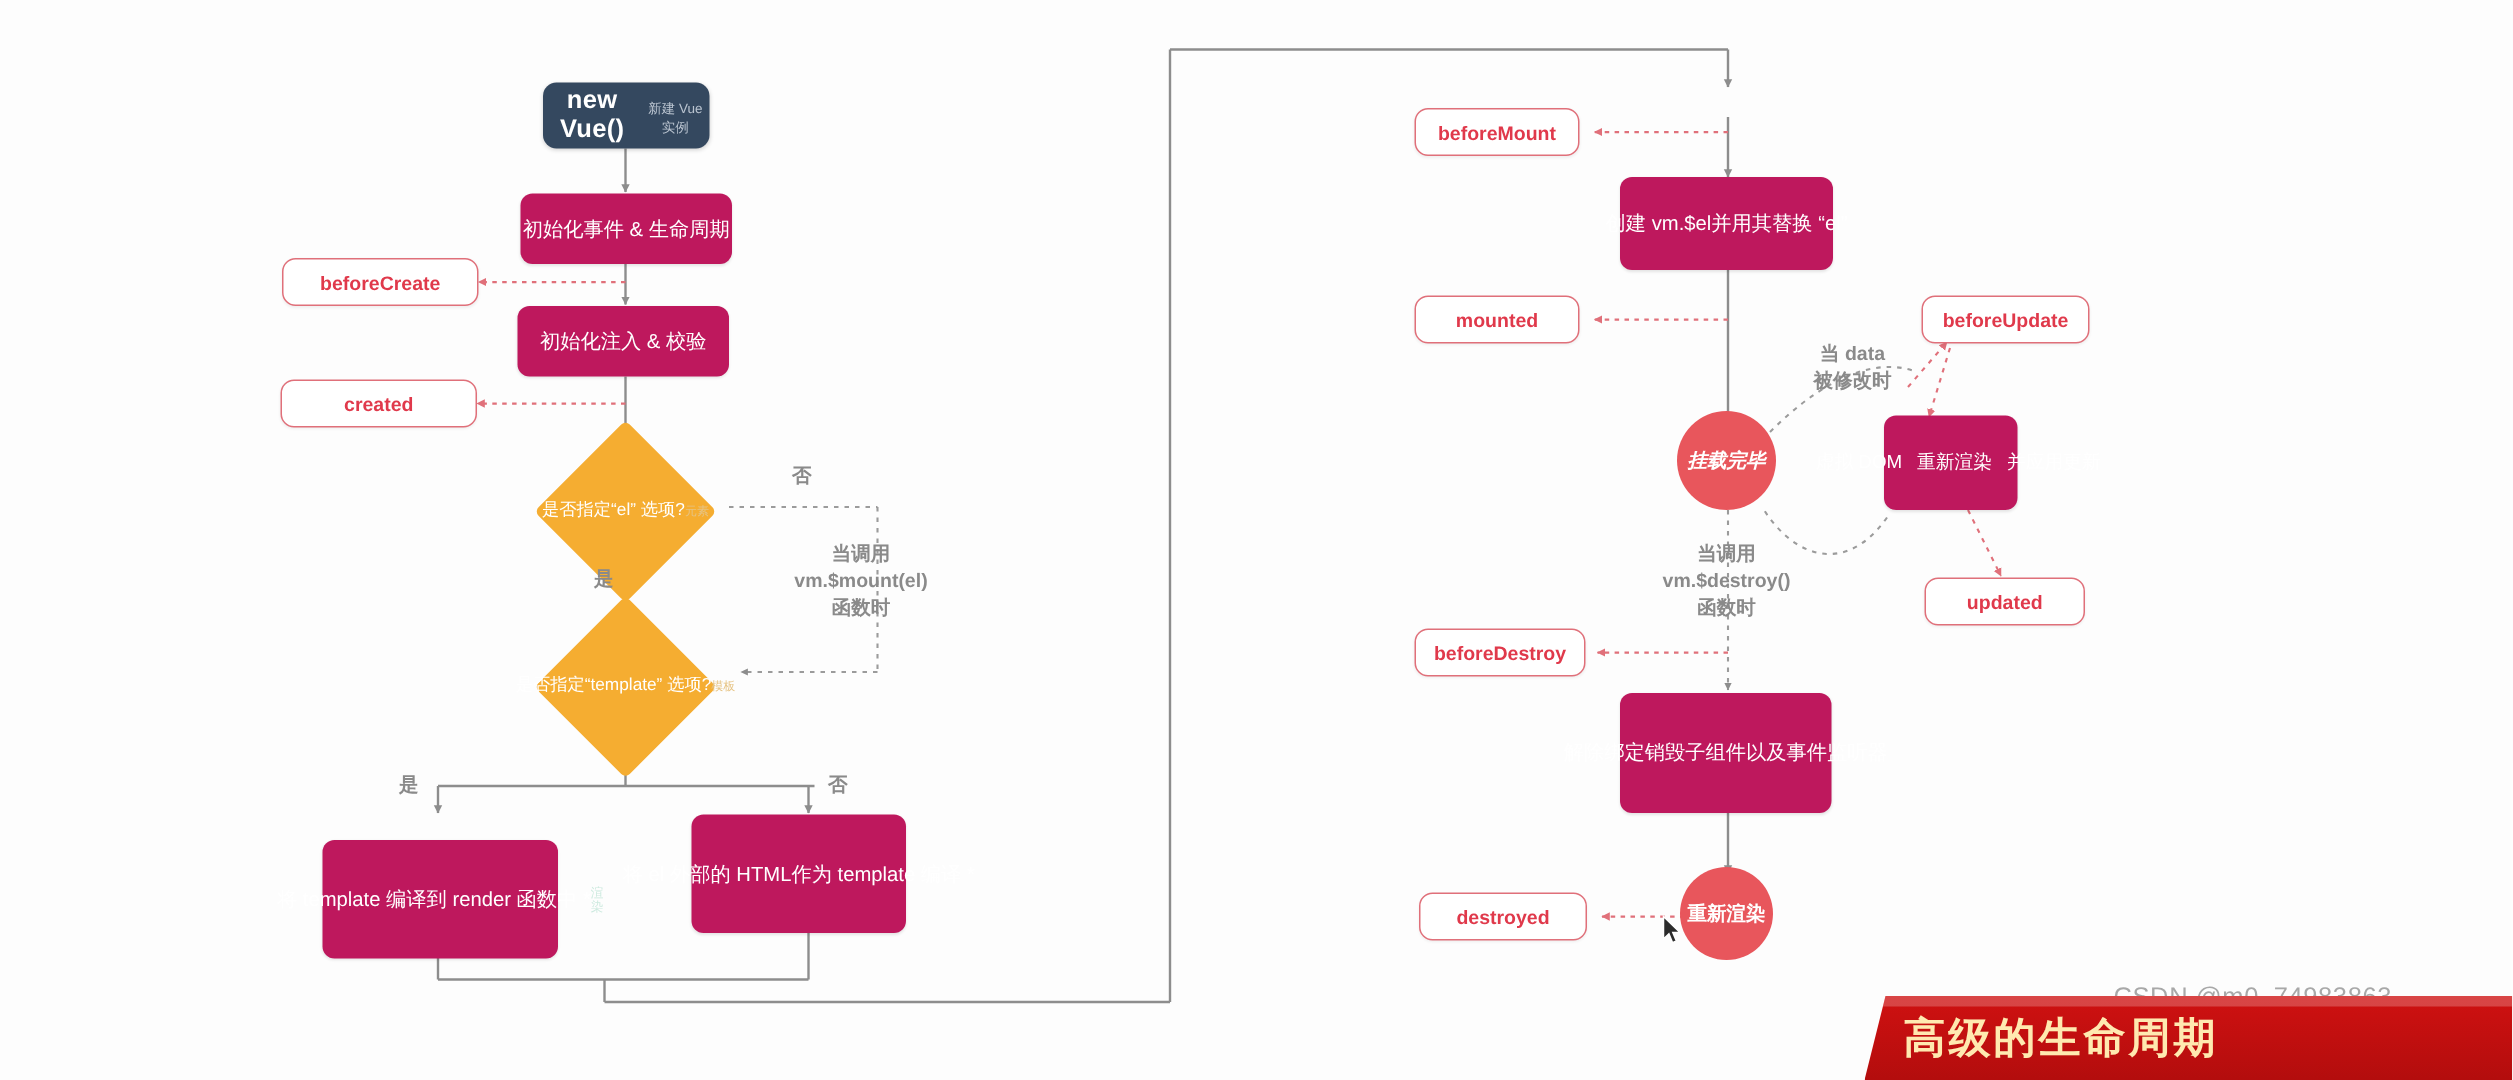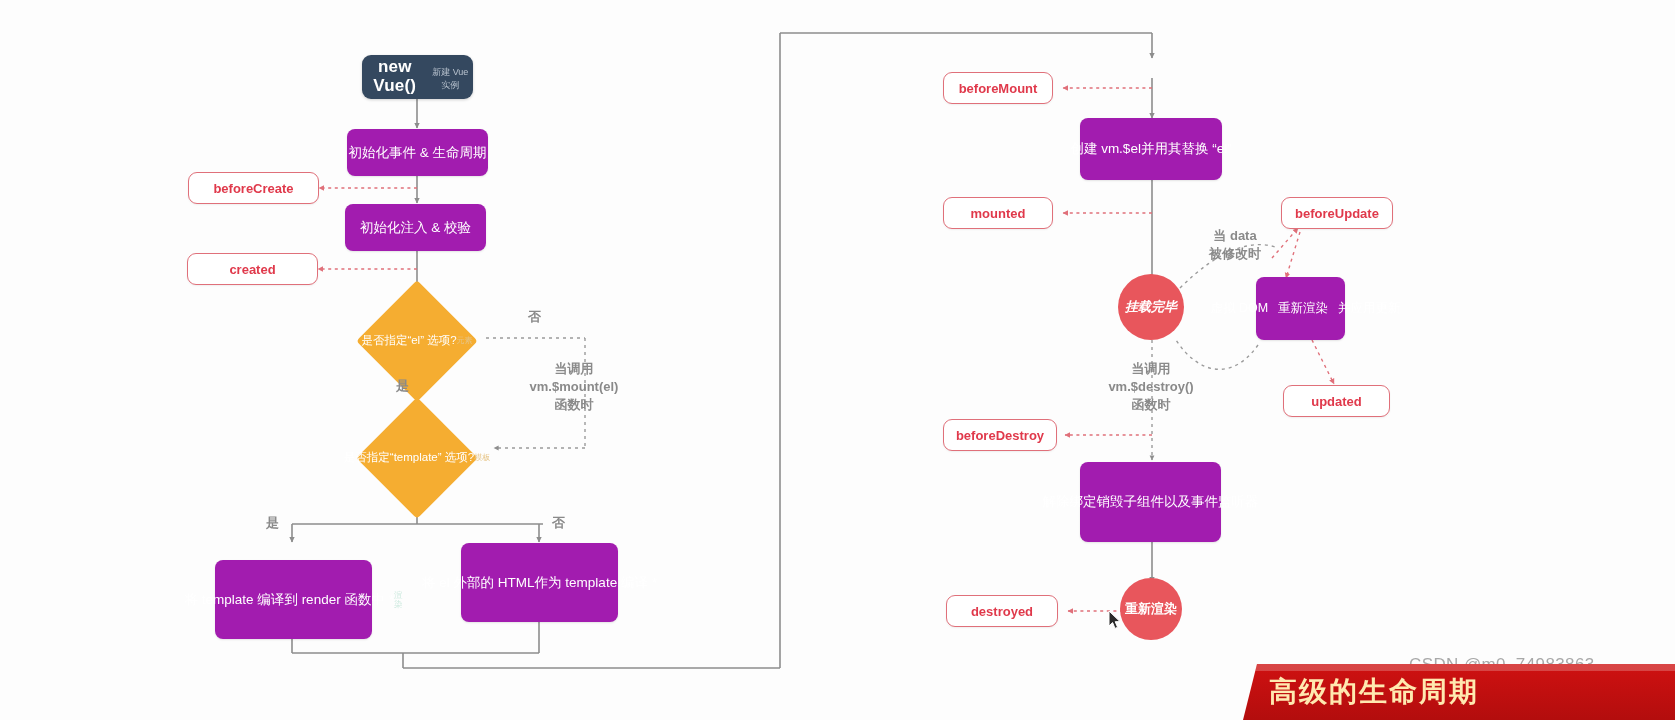--- a/index.html
+++ b/index.html
@@ -17,21 +17,21 @@
   
   .vuebox{
     background:#34485f;border-radius:9px;color:#ffffff;
     box-shadow:0 1px 3px rgba(0,0,0,.18);
   }
   .vuebox .t1{font-size:17px;font-weight:bold;letter-spacing:.2px;line-height:1.1;}
   .vuebox .t2{font-size:9px;color:#b9c3cf;margin-top:3px;font-weight:normal;}
 
   
   .green{
-    background:#a21caf;border-radius:8px;color:#ffffff;
+    background:#be185d;border-radius:8px;color:#ffffff;
     box-shadow:0 1px 2px rgba(0,0,0,.10);
   }
   .green .line{font-size:13.5px;line-height:1.45;white-space:nowrap;}
   .green .sub{font-size:8.5px;color:#cdeadf;line-height:1.1;margin-top:1px;}
   .green.small .line{font-size:12.5px;margin-left:10px;}
 
   
   .diamond{
     background:#f5ad31;
     transform:rotate(45deg);
@@ -205,21 +205,21 @@
       <div class="sub">模板</div>
     </div>
   </div>
 
   <div class="node green" style="left:215px;top:543px;width:157px;height:79px;margin-top:17px;">
     <div class="line">将 template 编译</div>
     <div class="line">到 render 函数中 *</div>
     <div class="sub">渲染</div>
   </div>
 
-  <div class="node green" style="left:461px;top:543px;width:157px;height:79px;">
+  <div class="node green" style="left:461px;top:543px;width:143px;height:79px;">
     <div class="line">将 el 外部的 HTML</div>
     <div class="line">作为 template 编译 *</div>
   </div>
 
   <div class="node hook" style="left:188px;top:172px;width:131px;height:32px;">beforeCreate</div>
 
   <div class="node hook" style="left:187px;top:253px;width:131px;height:32px;">created</div>
 
   <div class="lbl bold" style="left:528px;top:308px;">否</div>
   <div class="lbl bold" style="left:396px;top:377px;">是</div>

